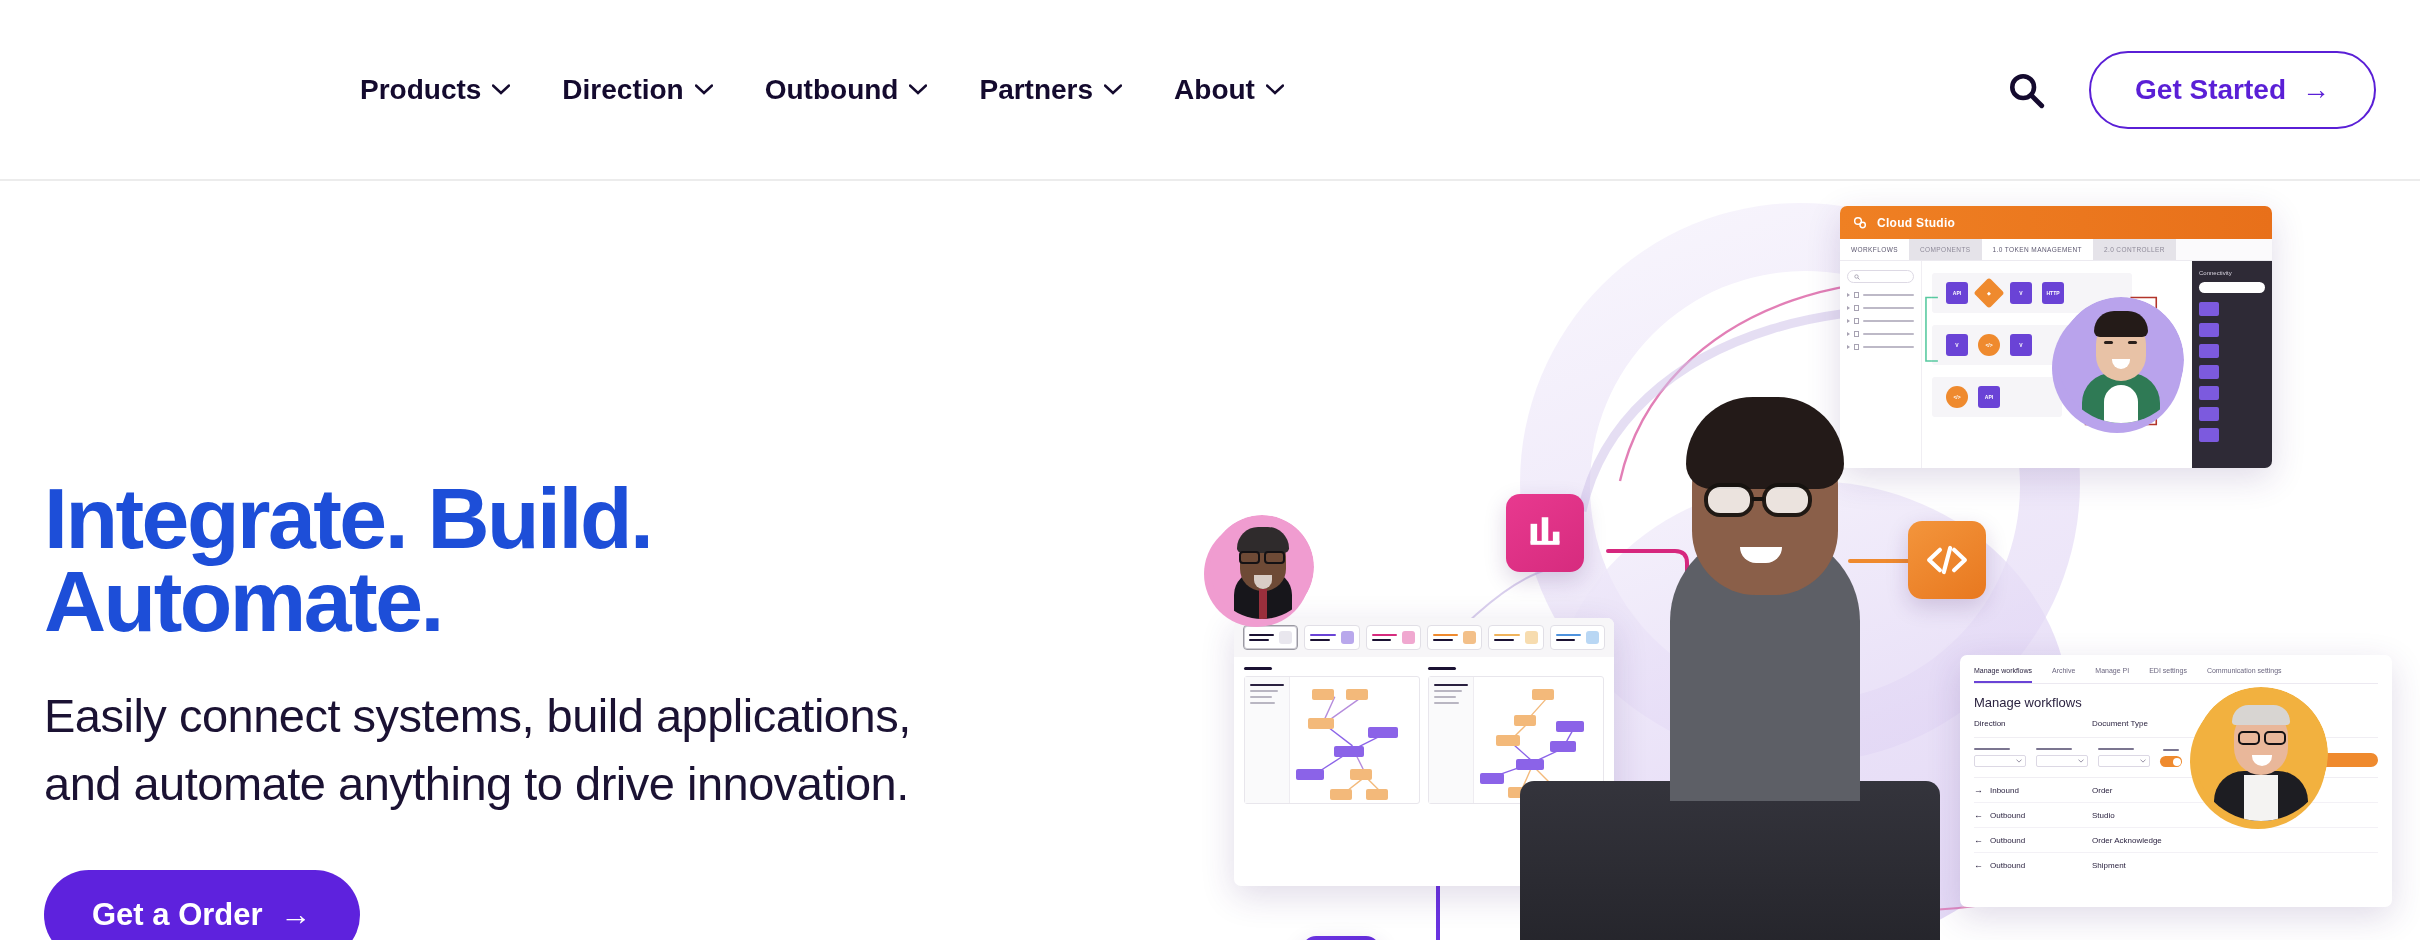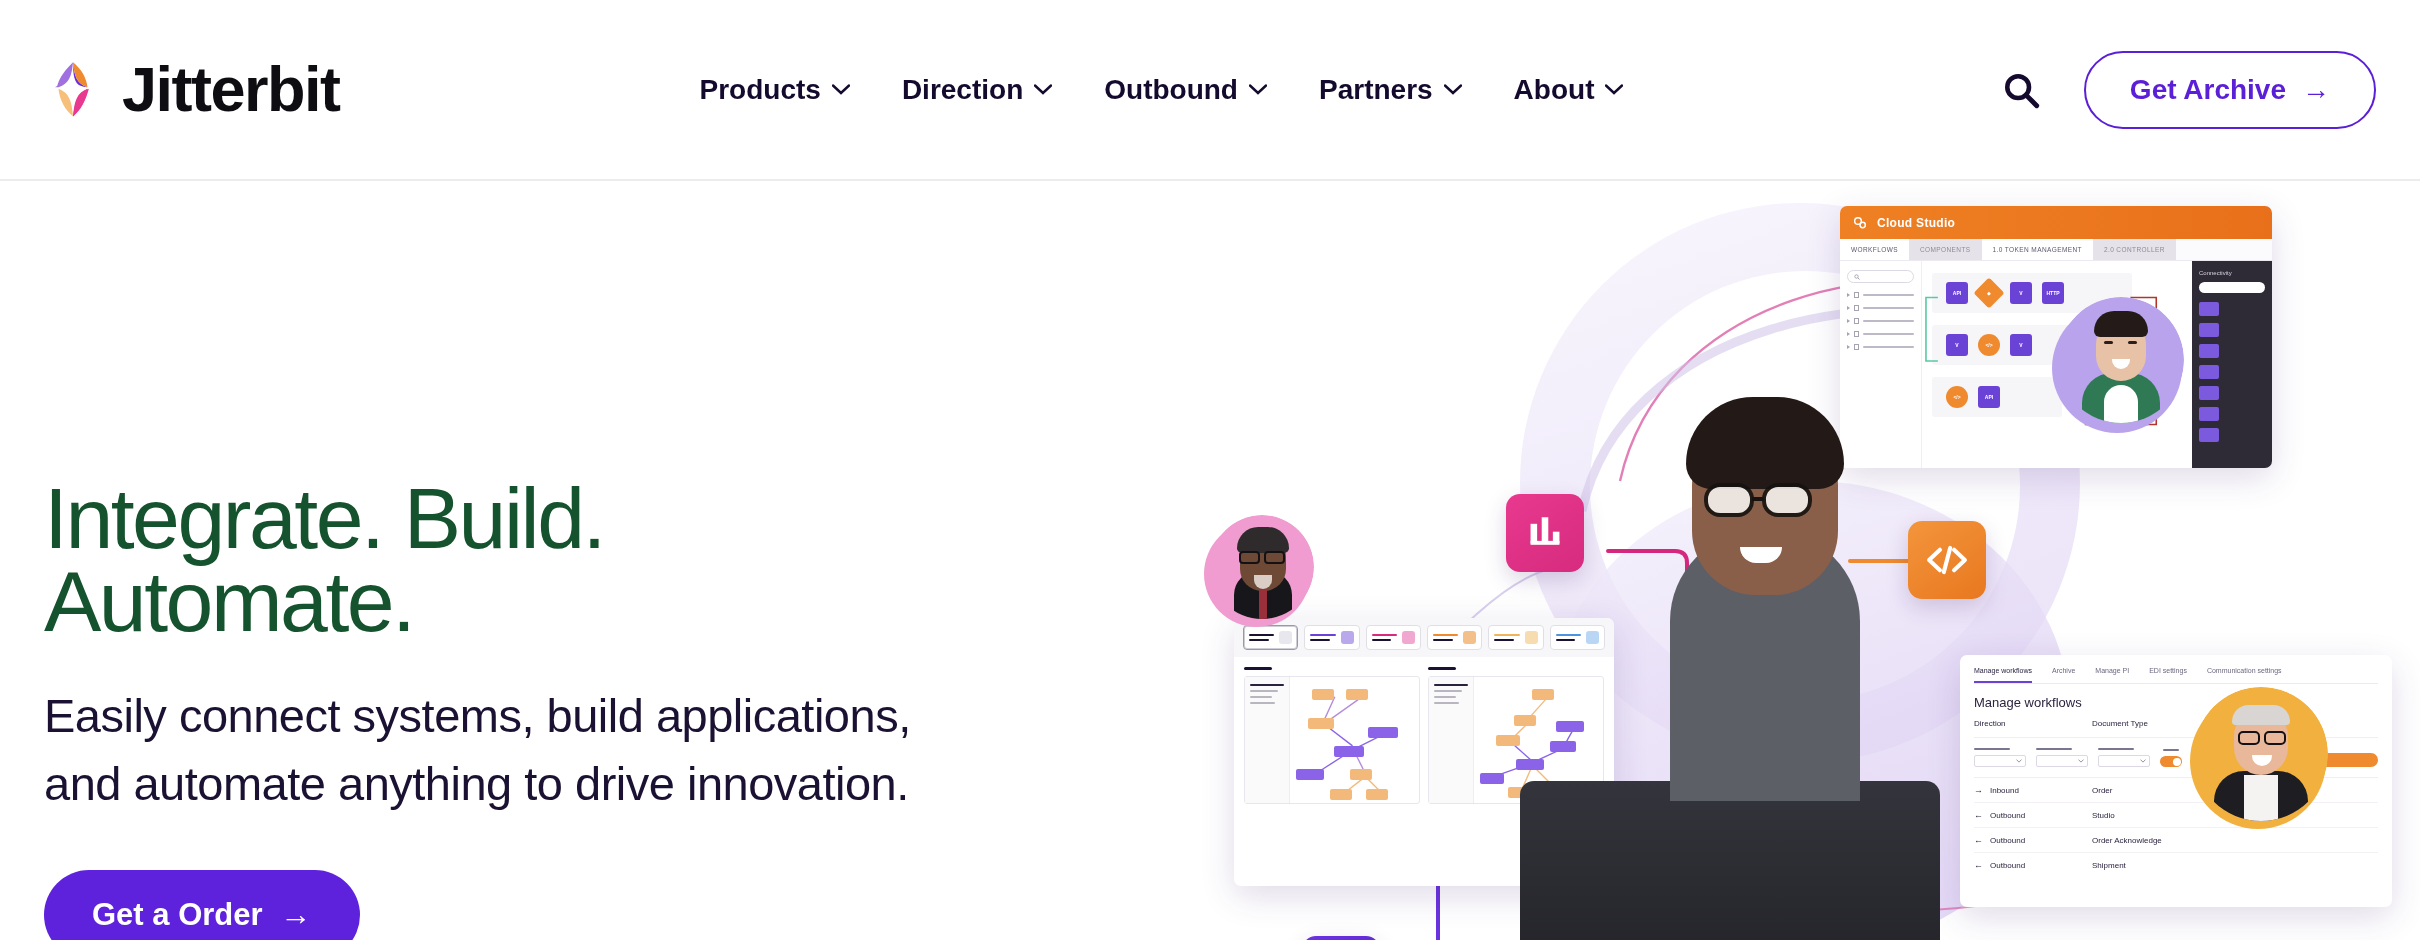--- a/index.html
+++ b/index.html
@@ -58,22 +58,22 @@
     color: #5a1fd6; font-size: 28px; font-weight: 700;
     background: #fff; cursor: pointer; white-space: nowrap;
   }
 
   
   .hero { position: relative; height: 759px; overflow: hidden; background:#fff; }
   .hero-left {
     position: absolute; left: 44px; top: 296px; width: 1120px;
   }
   .headline {
-    font-size: 86px; font-weight: 400; line-height: 0.97;
-    color: #14532d; letter-spacing: -2.5px;
+    font-size: 86px; font-weight: 700; line-height: 0.97;
+    color: #1d4ed8; letter-spacing: -2.5px;
     white-space: pre-line;
   }
   .subhead {
     margin-top: 38px;
     font-size: 47px; font-weight: 400; line-height: 1.45;
     color: #1b1233; letter-spacing: -0.5px;
     white-space: pre-line;
   }
   .btn-solid {
     display: inline-flex; align-items: center; gap: 18px;
@@ -198,35 +198,20 @@
   .avatar-photo { position:absolute; border-radius:50%; overflow:hidden; }
 
   
   .laptop { position:absolute; background:#2b2b31; }
 </style>
 </head>
 <body>
 
 <div class="header">
 
-  <div class="logo-wrap">
-    <div class="logo-mark">
-      <svg viewBox="0 0 100 100" width="66" height="66">
-        <path d="M50 6 C54 30 58 40 74 46 C58 52 54 62 50 88 C46 62 42 52 26 46 C42 40 46 30 50 6 Z" fill="none"></path>
-        <path d="M50 8 C52 30 56 40 72 46 C56 44 50 40 50 8 Z" fill="#6b2fd6"></path>
-        <path d="M72 46 C56 40 52 30 50 8 C62 18 70 30 72 46 Z" fill="#ef8a2e"></path>
-        <path d="M50 90 C52 66 56 54 72 48 C70 66 62 80 50 90 Z" fill="#e8398f"></path>
-        <path d="M28 48 C44 54 48 66 50 90 C38 80 30 66 28 48 Z" fill="#f6c07a"></path>
-        <path d="M28 44 C44 38 48 28 50 8 C40 20 30 30 28 44 Z" fill="#6b2fd6" opacity="0"></path>
-        <path d="M26 44 C30 30 38 20 50 8 C48 30 44 40 28 46 C22 46 22 46 26 44 Z" fill="#a06fe0"></path>
-        <path d="M74 48 C70 64 62 78 50 90 C54 64 58 54 74 48 Z" fill="#e8398f"></path>
-      </svg>
-    </div>
-    <div class="logo-text">Jitterbit</div>
-  </div>
 
   <nav class="nav">
     <div class="nav-item">
       <span>Products</span>
       <svg class="chev" viewBox="0 0 18 11">
         <path d="M1 1.5 L9 9 L17 1.5" fill="none" stroke="#140a2e" stroke-width="2.4" stroke-linecap="round"></path>
       </svg>
     </div>
     <div class="nav-item">
       <span>Direction</span>
@@ -255,21 +240,21 @@
   </nav>
 
   <div class="nav-right">
     <div class="search-btn">
       <svg viewBox="0 0 28 28" width="40" height="40">
         <circle cx="12" cy="12" r="7.6" fill="none" stroke="#140a2e" stroke-width="3.2"></circle>
         <line x1="17.6" y1="17.6" x2="25" y2="25" stroke="#140a2e" stroke-width="3.4" stroke-linecap="round"></line>
       </svg>
     </div>
     <div class="btn-outline">
-      <span>Get Archive</span>
+      <span>Get Started</span>
       <span>→</span>
     </div>
   </div>
 </div>
 
 <div class="hero">
 
   <div class="hero-left">
     <h1 class="headline">Integrate. Build.
 Automate.</h1>

